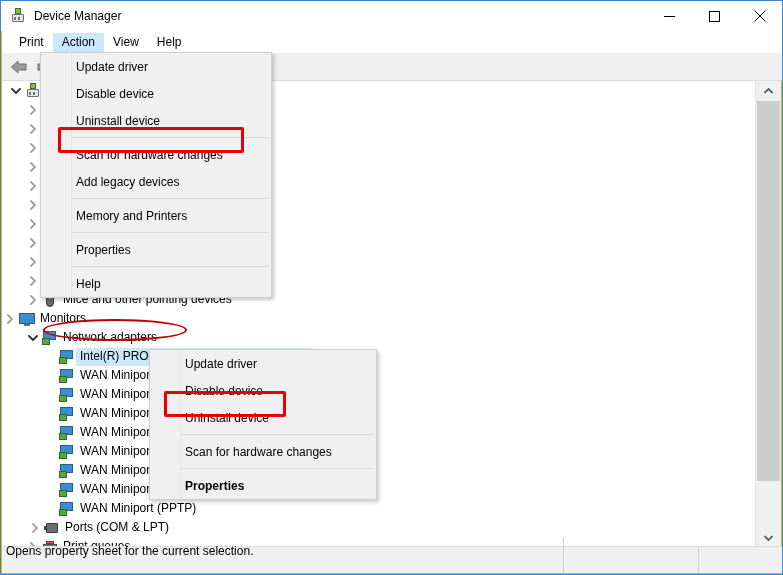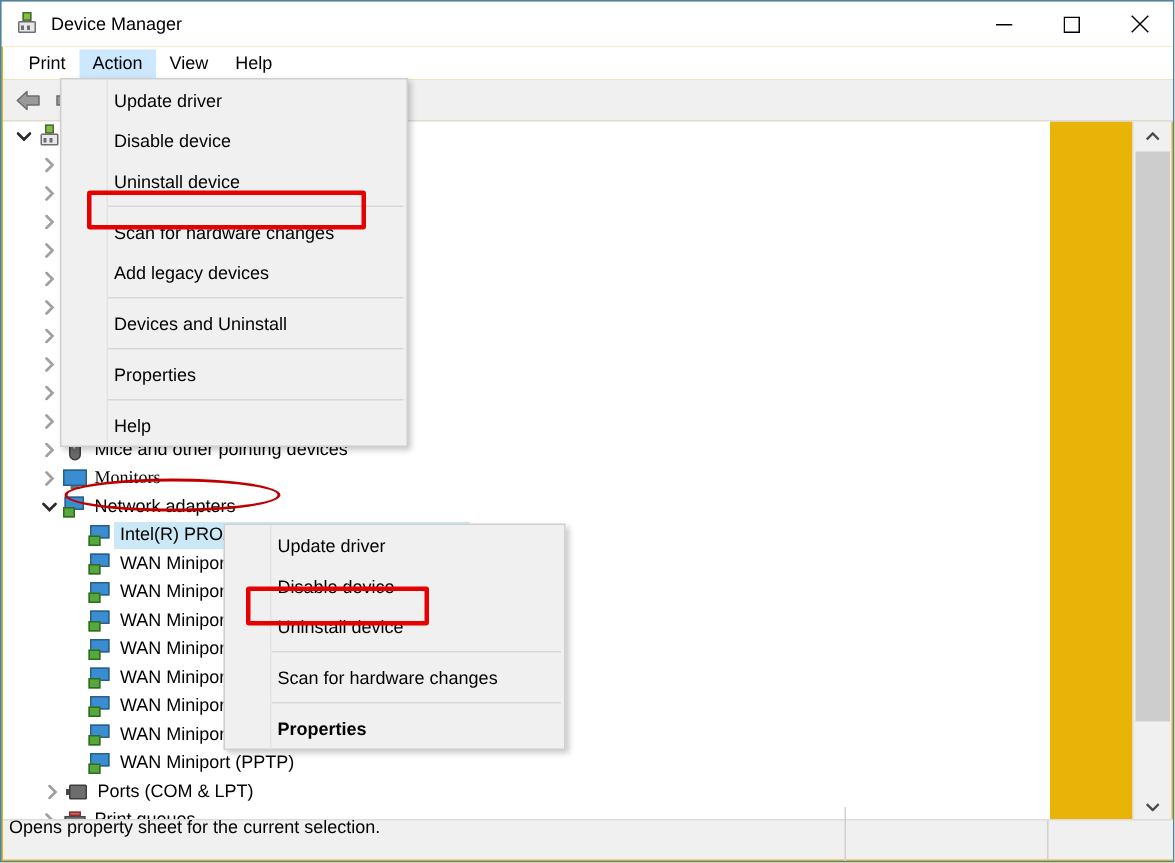--- a/index.html
+++ b/index.html
@@ -126,21 +126,21 @@
   .tb-sep {
     width: 1px; height: 18px;
     background: #c6c6c6;
     margin: 0 3px;
   }
 
   
   #treepane {
     position: absolute;
     left: 1px; top: 80px;
-    width: 698px; height: 466px;
+    width: 753px; height: 466px;
     background: #ffffff;
     overflow: hidden;
     box-sizing: border-box;
   }
   .row {
     position: relative;
     height: 19px;
     display: flex;
     align-items: center;
     font-size: 12px;
@@ -475,21 +475,21 @@
             </svg>
           </div>
           <div class="ticon">
             <div class="ic">
               <div class="ic-mouse"></div>
               <div class="ic-mouse-l"></div>
             </div>
           </div>
           <span class="rowlabel">Mice and other pointing devices</span>
         </div>
-        <div class="row" style="padding-left: 23px; font-family: Liberation Serif, serif;">
+        <div class="row" style="">
           <div class="twisty">
             <svg width="8" height="10" viewBox="0 0 8 10">
               <path d="M2 1 L6 5 L2 9" fill="none" stroke="#a0a0a0" stroke-width="1.8" stroke-linecap="round"></path>
             </svg>
           </div>
           <div class="ticon">
             <div class="ic">
               <div class="ic-mon-s"></div>
               <div class="ic-mon-b"></div>
             </div>
@@ -654,21 +654,21 @@
   <div class="popup" id="action-menu">
     <div class="popup-railline"></div>
     <div id="action-menu-items">
         <div class="pmenu-item">Update driver</div>
         <div class="pmenu-item">Disable device</div>
         <div class="pmenu-item">Uninstall device</div>
         <div class="pmenu-sep"></div>
         <div class="pmenu-item">Scan for hardware changes</div>
         <div class="pmenu-item">Add legacy devices</div>
         <div class="pmenu-sep"></div>
-        <div class="pmenu-item">Devices and Uninstall</div>
+        <div class="pmenu-item">Memory and Printers</div>
         <div class="pmenu-sep"></div>
         <div class="pmenu-item">Properties</div>
         <div class="pmenu-sep"></div>
         <div class="pmenu-item">Help</div>
       </div>
   </div>
 
   <div class="popup" id="ctx-menu">
     <div class="popup-railline"></div>
     <div id="ctx-menu-items">

